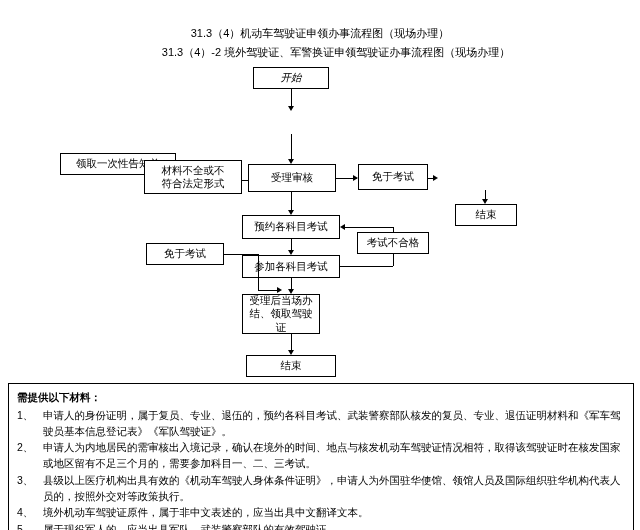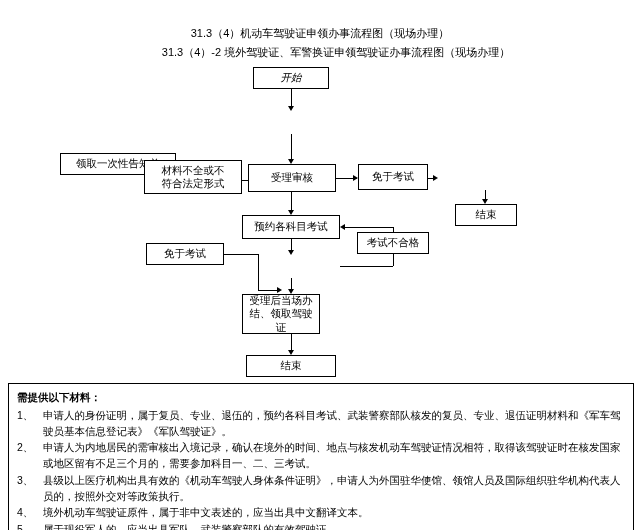--- a/index.html
+++ b/index.html
@@ -154,20 +154,21 @@
   <div class="box" style="left:357px; top:213px; width:72px; height:22px;">考试不合格</div>
   <div class="line vline" style="left:393px; top:208px; height:5px;"></div>
   <div class="line hline" style="left:345px; top:208px; width:48px;"></div>
   <div class="arrow arrow-left" style="left:340px; top:204.5px;"></div>
   <div class="line hline" style="left:340px; top:247px; width:53px;"></div>
   <div class="line vline" style="left:393px; top:235px; height:12px;"></div>
 
   <div class="line vline" style="left:291px; top:220px; height:12px;"></div>
   <div class="arrow arrow-down" style="left:287.5px; top:231px;"></div>
 
+  <div class="box" style="left:242px; top:236px; width:98px; height:23px;">参加各科目考试</div>
 
   <div class="box" style="left:146px; top:224px; width:78px; height:22px;">免于考试</div>
   <div class="line hline" style="left:224px; top:235px; width:34px;"></div>
   <div class="line vline" style="left:258px; top:235px; height:36px;"></div>
   <div class="line hline" style="left:258px; top:271px; width:22px;"></div>
   <div class="arrow arrow-right" style="left:277px; top:267.5px;"></div>
 
   <div class="line vline" style="left:291px; top:259px; height:12px;"></div>
   <div class="arrow arrow-down" style="left:287.5px; top:270px;"></div>
 

